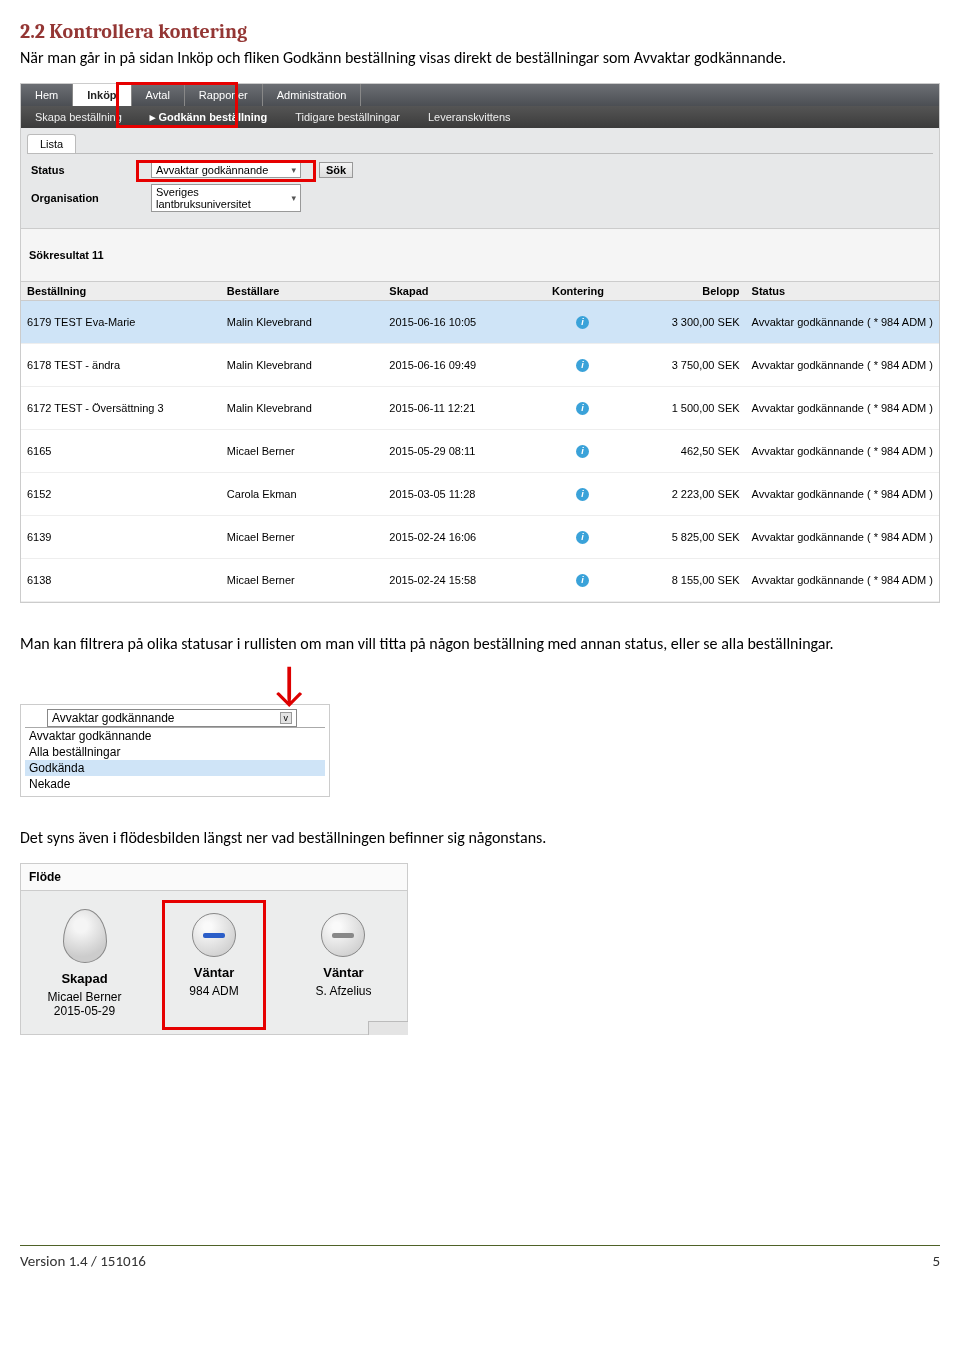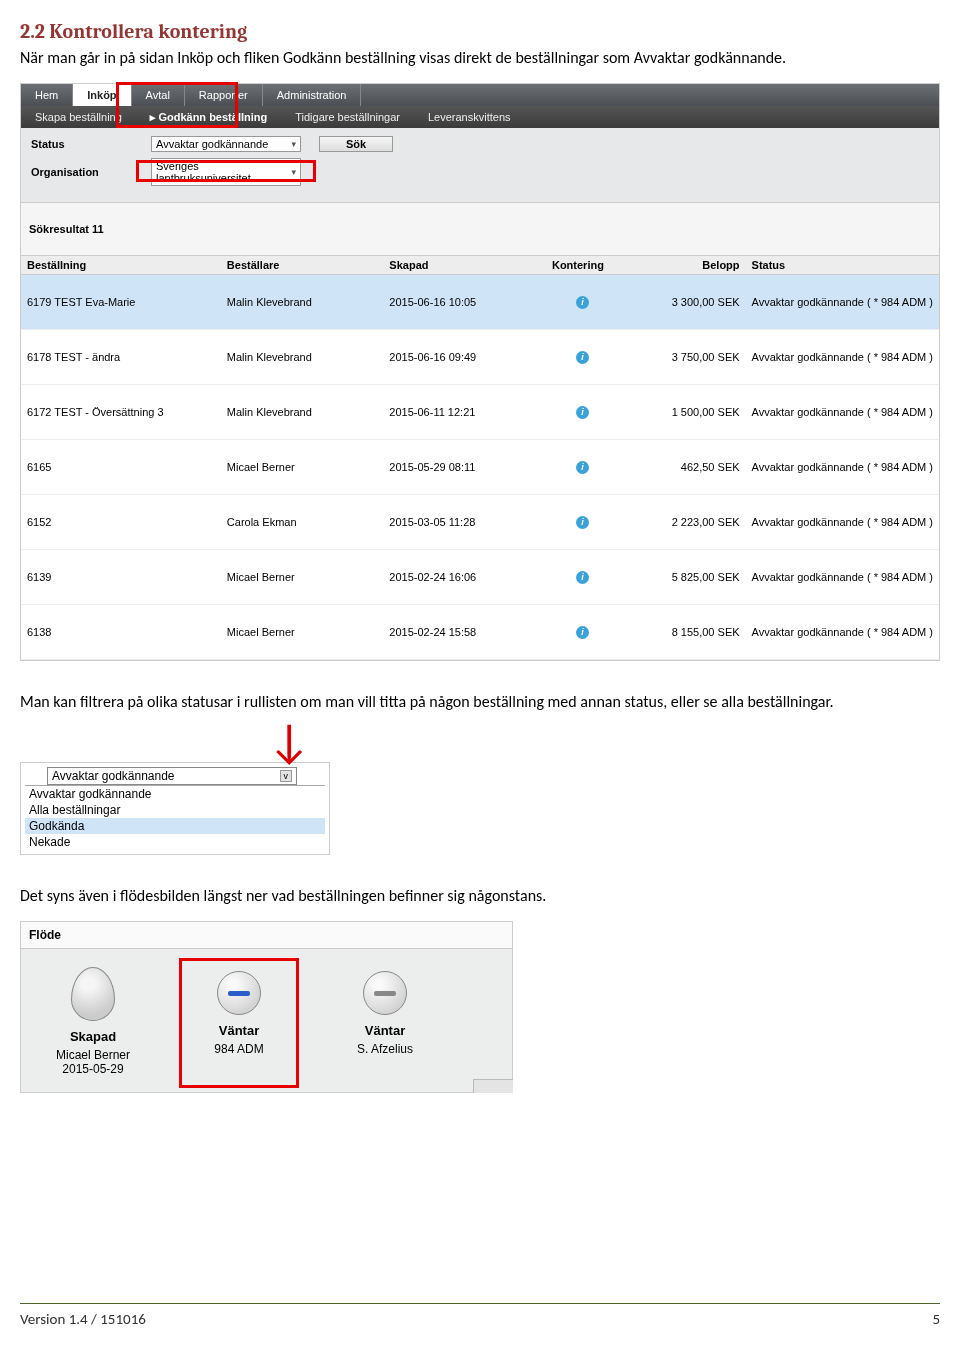--- a/index.html
+++ b/index.html
@@ -18,44 +18,44 @@
   .subbar .sitem.active { color: #fff; font-weight: bold; }
   .subbar .sitem.active::before { content: "▸ "; }
   .listtab-wrap { background: #e7e8e9; padding: 6px 6px 0 6px; }
   .listtab { display: inline-block; background: #fff; border: 1px solid #bbb; border-bottom: none; padding: 3px 12px; font-size: 11px; border-radius: 3px 3px 0 0; }
   .listtab-line { border-bottom: 1px solid #bbb; height: 0; }
   .filterbox { background: #e7e8e9; padding: 8px 10px 10px 10px; }
   .filterrow { display: flex; align-items: center; margin-bottom: 6px; }
   .filterrow .lbl { width: 120px; font-weight: bold; font-size: 11px; }
   .select { background: #fff; border: 1px solid #999; font-size: 11px; padding: 1px 4px; width: 150px; display: flex; justify-content: space-between; align-items: center; }
   .select .caret { font-size: 9px; color: #555; }
-  .btn { background: linear-gradient(#f5f5f5,#ddd); border: 1px solid #999; padding: 1px 26px; font-size: 11px; margin-left: 18px; font-weight: bold; cursor: pointer; }
+  .btn { background: linear-gradient(#f5f5f5,#ddd); border: 1px solid #999; padding: 1px 6px; font-size: 11px; margin-left: 18px; font-weight: bold; cursor: pointer; }
   .resulthead { background: #f5f5f5; border-top: 1px solid #ccc; border-bottom: 1px solid #ccc; font-weight: bold; padding: 20px 8px; font-size: 11px; }
   table.resulttbl { width: 100%; border-collapse: collapse; font-size: 11px; }
   table.resulttbl th { background: #ededed; text-align: left; font-weight: bold; padding: 3px 6px; border-bottom: 1px solid #ccc; }
-  table.resulttbl td { padding: 20px 6px; border-bottom: 1px solid #eee; white-space: nowrap; }
+  table.resulttbl td { padding: 14px 6px; border-bottom: 1px solid #eee; white-space: nowrap; }
   table.resulttbl tr.selected td { background: #cfe4f7; }
   .info-icon { display: inline-block; width: 13px; height: 13px; background: #3aa2d9; border-radius: 50%; color: #fff; font-size: 9px; font-style: italic; font-weight: bold; text-align: center; line-height: 13px; }
   .amt { text-align: right; }
   .red-box1 { position: absolute; border: 3px solid #e60000; pointer-events: none; }
 
   
   .arrow-area { position: relative; height: 0; }
   .red-arrow { position: absolute; font-size: 48px; color: #d00; transform: rotate(45deg); left: 250px; top: -12px; }
 
   
   .dd-ss { width: 310px; border: 1px solid #ccc; font-family: Arial, sans-serif; font-size: 12px; background: #fff; margin-top: 50px; margin-bottom: 30px; padding: 4px; }
   .dd-select { border: 1px solid #888; background: #fff; padding: 1px 4px; width: 250px; display: flex; justify-content: space-between; align-items: center; margin-left: 22px; margin-bottom: 0; }
   .dd-select .caret { background: #e3e3e3; border: 1px solid #999; padding: 0 3px; font-size: 9px; }
   .dd-list { border-top: 1px solid #aaa; margin-top: 0; }
   .dd-item { padding: 1px 4px; }
   .dd-item.highlight { background: #cfe4f7; }
 
   
-  .flow-ss { width: 493px; border: 1px solid #ccc; font-family: Arial, sans-serif; font-size: 12px; background: #fff; margin-bottom: 30px; }
+  .flow-ss { width: 388px; border: 1px solid #ccc; font-family: Arial, sans-serif; font-size: 12px; background: #fff; margin-bottom: 30px; }
   .flow-head { font-weight: bold; font-size: 12px; padding: 6px 8px; border-bottom: 1px solid #ccc; background: #fafafa; }
   .flow-body { background: #eceded; padding: 18px 12px 8px 12px; display: flex; gap: 26px; }
   .flow-step { text-align: center; width: 120px; position: relative; }
   .flow-step.highlighted { border: 3px solid #e60000; padding: 6px 0 12px 0; margin: -9px 0 -12px 0; }
   .drop-icon { width: 44px; height: 54px; margin: 0 auto 8px auto; background: radial-gradient(circle at 40% 30%, #f5f5f5 15%, #ccc 70%); border: 1px solid #888; border-radius: 50% 50% 50% 50% / 60% 60% 40% 40%; transform: rotate(0deg); position: relative; }
   .circle-icon { width: 44px; height: 44px; margin: 4px auto 8px auto; border-radius: 50%; background: radial-gradient(circle at 35% 30%, #fafafa 10%, #cfcfcf 80%); border: 1px solid #888; position: relative; }
   .circle-icon .bar { position: absolute; left: 10px; right: 10px; top: 50%; height: 5px; margin-top: -2px; border-radius: 2px; }
   .bar.blue { background: #2b5ec8; }
   .bar.gray { background: #888; }
   .flow-step .title { font-weight: bold; font-size: 13px; margin-bottom: 4px; }
@@ -81,20 +81,24 @@
         <div class="tab">Avtal</div>
         <div class="tab">Rapporter</div>
         <div class="tab">Administration</div>
       </div>
     <div class="subbar" id="subbar">
         <div class="sitem">Skapa beställning</div>
         <div class="sitem active">Godkänn beställning</div>
         <div class="sitem">Tidigare beställningar</div>
         <div class="sitem">Leveranskvittens</div>
       </div>
+    <div class="listtab-wrap">
+      <span class="listtab">Lista</span>
+      <div class="listtab-line"></div>
+    </div>
     <div class="filterbox">
       <div class="filterrow">
         <span class="lbl">Status</span>
         <span class="select">
           <span>Avvaktar godkännande</span>
           <span class="caret">▾</span>
         </span>
         <span class="btn">Sök</span>
       </div>
       <div class="filterrow">

